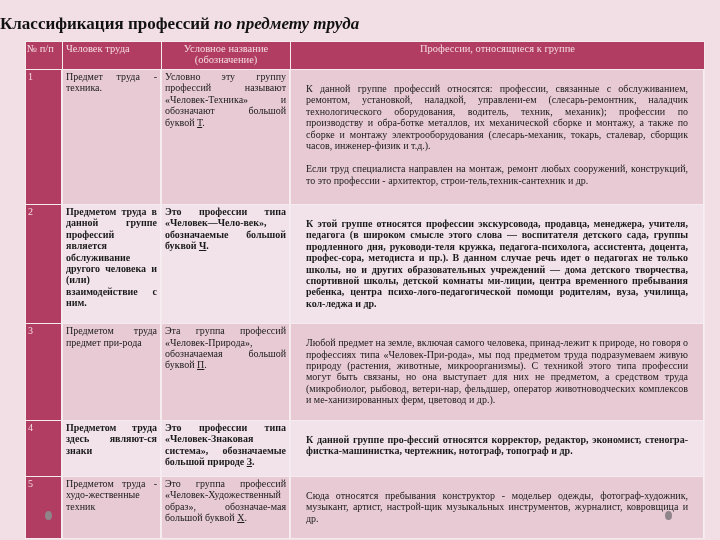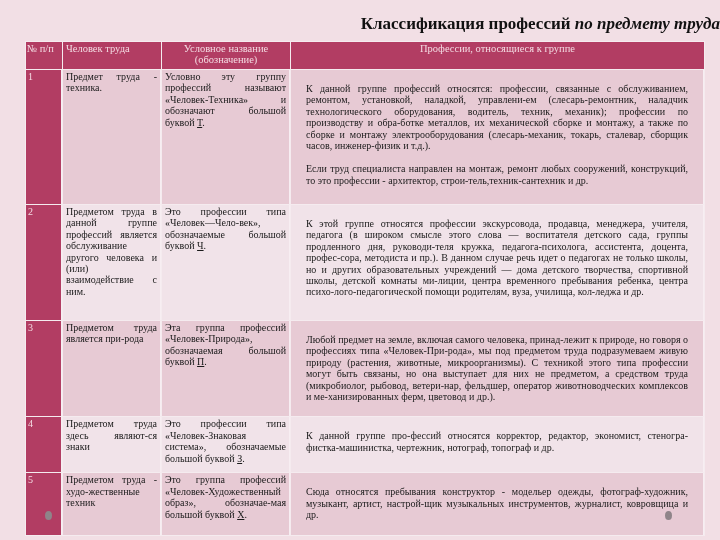--- a/index.html
+++ b/index.html
@@ -13,21 +13,21 @@
     position: relative;
     overflow: hidden;
     font-family: "Liberation Serif", "DejaVu Serif", serif;
     color: #1a1a1a;
   }
   .title {
     position: absolute;
     top: 14px;
     left: 0;
     width: 720px;
-    text-align: right;
+    text-align: left;
     font-size: 17px;
     font-weight: bold;
     color: #111;
   }
   .title .it { font-style: italic; }
 
   table.grid {
     position: absolute;
     top: 41px;
     left: 25px;
@@ -60,21 +60,21 @@
     border-right: 1px solid #f7eef2;
   }
   table.grid td.num {
     background: #b23d63;
     color: #f4dbe3;
     text-align: left;
     padding-left: 2px;
     font-size: 10px;
   }
   tr.odd td.cell { background: #e7cad4; }
-  tr.even td.cell { background: #f1e3e9; }
+  tr.even td.cell { background: #f1e3e9; font-weight: bold; }
   td.cell.subj, td.cell.name { text-align: justify; }
   td p { margin: 12px; }
   .u { text-decoration: underline; }
 
   .dot {
     position: absolute;
     width: 7px;
     height: 9px;
     border-radius: 50%;
     background: #8f8489;
@@ -115,30 +115,30 @@
     <tr class="even" style="height:115px">
       <td class="num">2</td>
       <td class="cell subj">Предметом труда в данной группе профессий является обслуживание другого человека и (или) взаимодействие с ним.</td>
       <td class="cell name"><span>Это профессии типа «Человек—Чело-век», обозначаемые большой буквой </span><span class="u">Ч</span><span>.</span></td>
       <td class="cell prof">
         <p>К этой группе относятся профессии экскурсовода, продавца, менеджера, учителя, педагога (в широком смысле этого слова — воспитателя детского сада, группы продленного дня, руководи-теля кружка, педагога-психолога, ассистента, доцента, профес-сора, методиста и пр.). В данном случае речь идет о педагогах не только школы, но и других образовательных учреждений — дома детского творчества, спортивной школы, детской комнаты ми-лиции, центра временного пребывания ребенка, центра психо-лого-педагогической помощи родителям, вуза, училища, кол-леджа и др.</p>
       </td>
     </tr>
     <tr class="odd" style="height:80px">
       <td class="num">3</td>
-      <td class="cell subj">Предметом труда является при-рода</td>
+      <td class="cell subj">Предметом труда предмет при-рода</td>
       <td class="cell name"><span>Эта группа профессий «Человек-Природа», обозначаемая большой буквой </span><span class="u">П</span><span>.</span></td>
       <td class="cell prof">
         <p>Любой предмет на земле, включая самого человека, принад-лежит к природе, но говоря о профессиях типа «Человек-При-рода», мы под предметом труда подразумеваем живую природу (растения, животные, микроорганизмы). С техникой этого типа профессии могут быть связаны, но она выступает для них не предметом, а средством труда (микробиолог, рыбовод, ветери-нар, фельдшер, оператор животноводческих комплексов и ме-ханизированных ферм, цветовод и др.).</p>
       </td>
     </tr>
     <tr class="even" style="height:55px">
       <td class="num">4</td>
       <td class="cell subj">Предметом труда здесь являют-ся знаки</td>
-      <td class="cell name"><span>Это профессии типа «Человек-Знаковая система», обозначаемые большой буквой </span><span class="u">З</span><span>.</span></td>
+      <td class="cell name"><span>Это профессии типа «Человек-Знаковая система», обозначаемые большой природе </span><span class="u">З</span><span>.</span></td>
       <td class="cell prof">
         <p>К данной группе про-фессий относятся корректор, редактор, экономист, стеногра-фистка-машинистка, чертежник, нотограф, топограф и др.</p>
       </td>
     </tr>
     <tr class="odd" style="height:60px">
       <td class="num">5</td>
       <td class="cell subj">Предметом труда - худо-жественные техник</td>
       <td class="cell name"><span>Это группа профессий «Человек-Художественный образ», обозначае-мая большой буквой </span><span class="u">Х</span><span>.</span></td>
       <td class="cell prof">
         <p>Сюда относятся пребывания конструктор - модельер одежды, фотограф-художник, музыкант, артист, настрой-щик музыкальных инструментов, журналист, ковровщица и др.</p>

